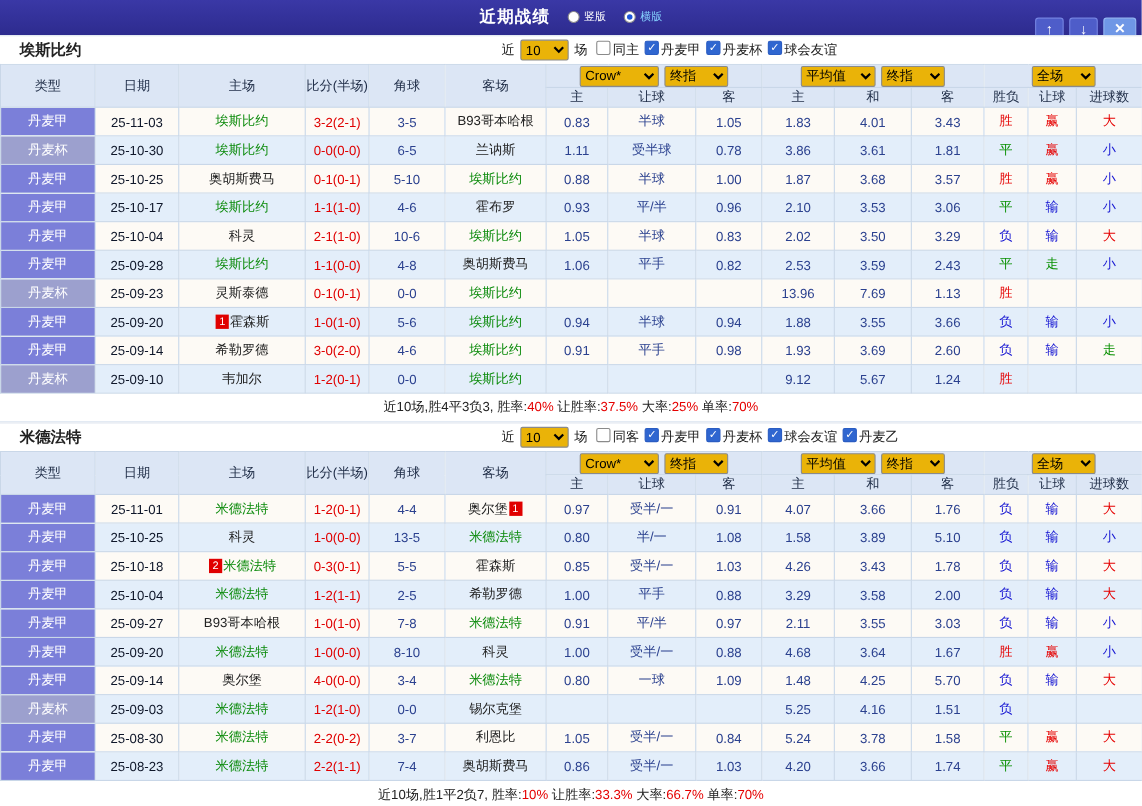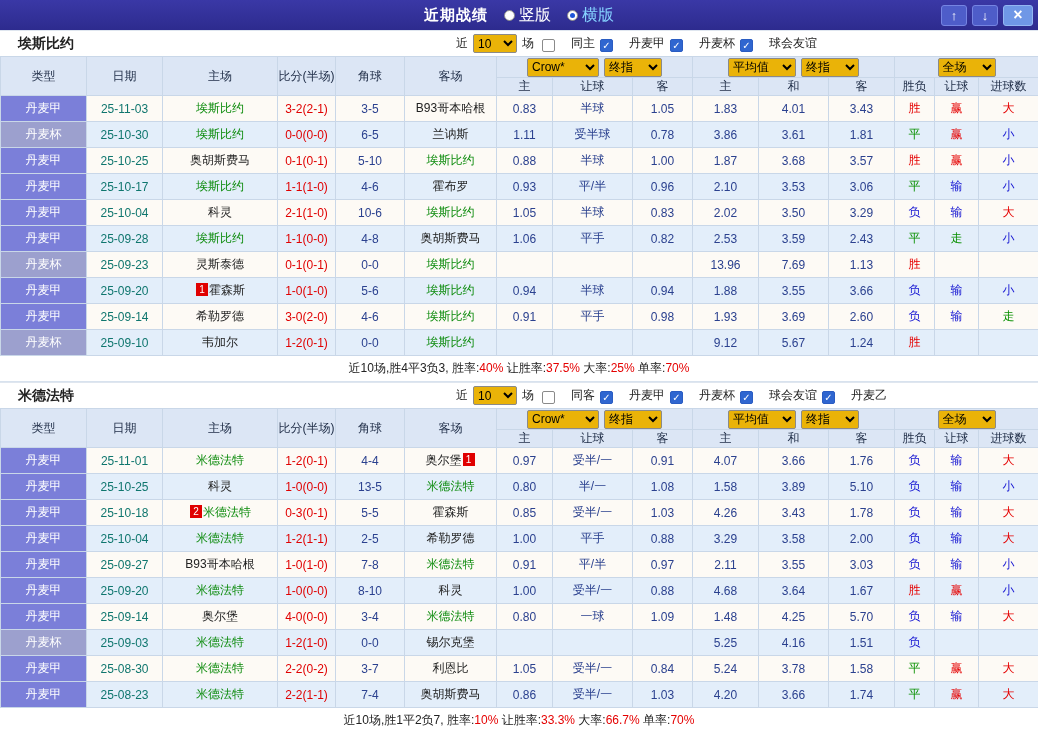--- a/index.html
+++ b/index.html
@@ -1,37 +1,37 @@
 <!DOCTYPE html>
 <html><head>
 <meta charset="utf-8">
 <style>
   *{box-sizing:border-box;margin:0;padding:0}
   html,body{background:#fff}
   body{width:1038px;height:733px;font-family:"Liberation Sans","DejaVu Sans",sans-serif;color:#222;overflow:hidden}
 
   
-  .titlebar{height:30px;background:linear-gradient(#3a38a6,#2d2b8e);display:flex;align-items:center;justify-content:flex-end;padding:0 5px;position:relative}
+  .titlebar{height:30px;background:linear-gradient(#3a38a6,#2d2b8e);display:flex;align-items:flex-start;justify-content:flex-end;padding:16px 5px;position:relative}
   .tb-center{position:absolute;left:50%;top:0;height:30px;transform:translateX(-50%);display:flex;align-items:center;gap:16px}
   .tb-title{color:#fff;font-weight:bold;font-size:15px;letter-spacing:1px;white-space:nowrap}
-  .radio-opt{display:flex;align-items:center;gap:4px;color:#fff;font-size:16px;cursor:pointer;white-space:nowrap}
+  .radio-opt{display:flex;align-items:center;gap:4px;color:#fff;font-size:10px;cursor:pointer;white-space:nowrap}
   .radio{width:11px;height:11px;border-radius:50%;background:#fff;border:1px solid #8a8a8a;display:inline-flex;align-items:center;justify-content:center;flex:0 0 auto}
   .radio.on::after{content:"";width:5px;height:5px;border-radius:50%;background:#1d56d8}
   .radio-opt .hl{color:#86d2ff}
   .tb-right{display:flex;align-items:center}
   .tbtn{width:26px;height:21px;margin-left:5px;border-radius:3px;display:flex;align-items:center;justify-content:center;color:#fff;font-weight:bold;font-size:13px;cursor:pointer;border:1px solid transparent}
   .tbtn.nav{background:#4e5dc9;border-color:#7584e2}
   .tbtn.close{background:#6f97e6;border-color:#93b6f2;width:30px;font-size:16px}
 
   
   .section-head{height:26px;background:#fff;display:flex;align-items:center;position:relative;border-top:1px solid #dfe6ef}
   .team-name{font-weight:bold;font-size:14px;margin-left:18px;white-space:nowrap}
   .filters{position:absolute;left:456px;display:flex;align-items:center;gap:5px;font-size:12px;white-space:nowrap}
   .cbs{display:flex;align-items:center;gap:5px;margin-left:3px}
-  .cb-item{display:flex;align-items:flex-end;gap:16px;cursor:pointer}
+  .cb-item{display:flex;align-items:flex-start;gap:2px;cursor:pointer}
   .cb{width:13px;height:13px;border:1px solid #8a8a8a;border-radius:2px;background:#fff;display:inline-flex;align-items:center;justify-content:center;font-size:10px;line-height:1;color:#fff;flex:0 0 auto}
   .cb.on{background:#2f66d0;border-color:#2a5cc2}
 
   
   .sel{font-size:12px;height:19px;font-family:inherit;border:1px solid #8a8a8a;border-radius:2px;background:#eab308}
   .sel-near{width:44px}
   .sel-book{width:72px}
   .sel-final{width:58px}
   .sel-avg{width:68px}
   .sel-scope{width:58px}
@@ -40,21 +40,21 @@
   table.grid{width:100%;border-collapse:collapse;table-layout:fixed}
   .grid th,.grid td{border:1px solid #c9d7e8;text-align:center;font-size:12px;white-space:nowrap;overflow:hidden}
   .grid thead th{background:#dce6f5;font-weight:normal;color:#1d2b45}
   .grid tr.h1 th{height:21px}
   .grid tr.h2 th{height:13px;font-size:12px}
   .selwrap{display:flex;align-items:flex-start;justify-content:center;gap:5px}
   .grid tbody td{height:26px;background:#fdfaf5}
   .grid tbody tr:nth-child(even) td{background:#e3eefa}
   .grid td.type{background:#7b7fd9 !important;color:#fff}
   .grid td.type.cup{background:#9ca0ce !important}
-  .grid td.date{color:#0f766e}
+  .grid td.date{color:#0f172a}
   .grid td.score{color:#e00000}
   .grid td.corner,.grid td.num{color:#2b418f}
   .tname{color:#222;cursor:pointer}
   .tname.self{color:#0a8a0a}
   .c-red{color:#e50000}
   .c-green{color:#089000}
   .c-blue{color:#1414d2}
   .badge{display:inline-block;background:#e00000;color:#fff;font-size:10px;line-height:13px;min-width:12px;padding:0 1px;margin:0 1px;vertical-align:1px}
 
   

